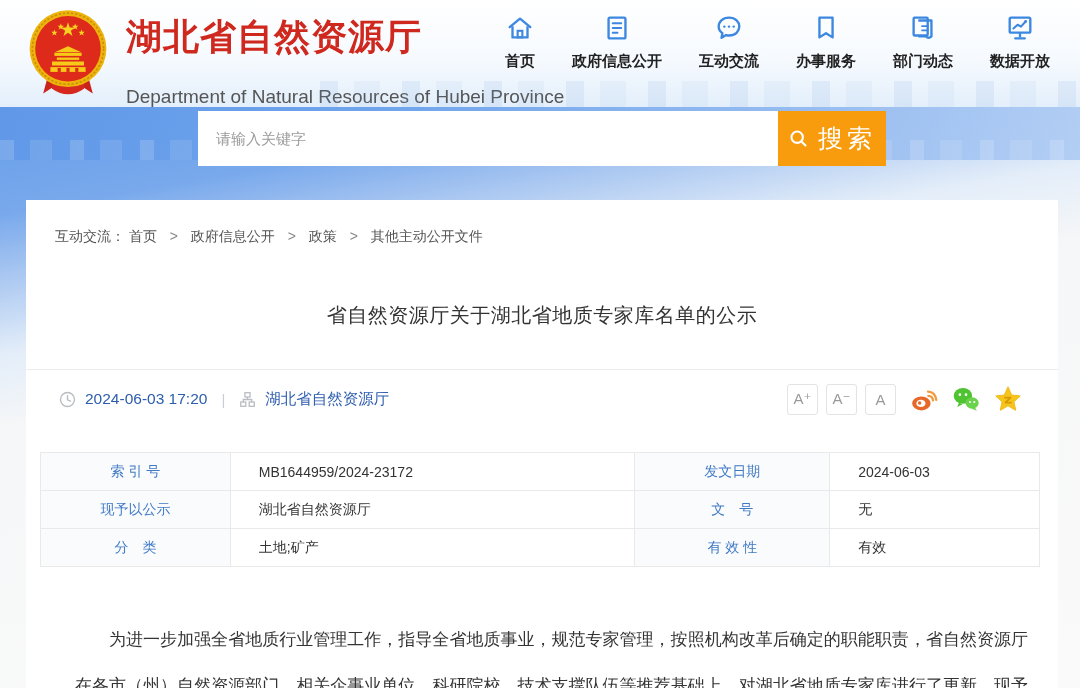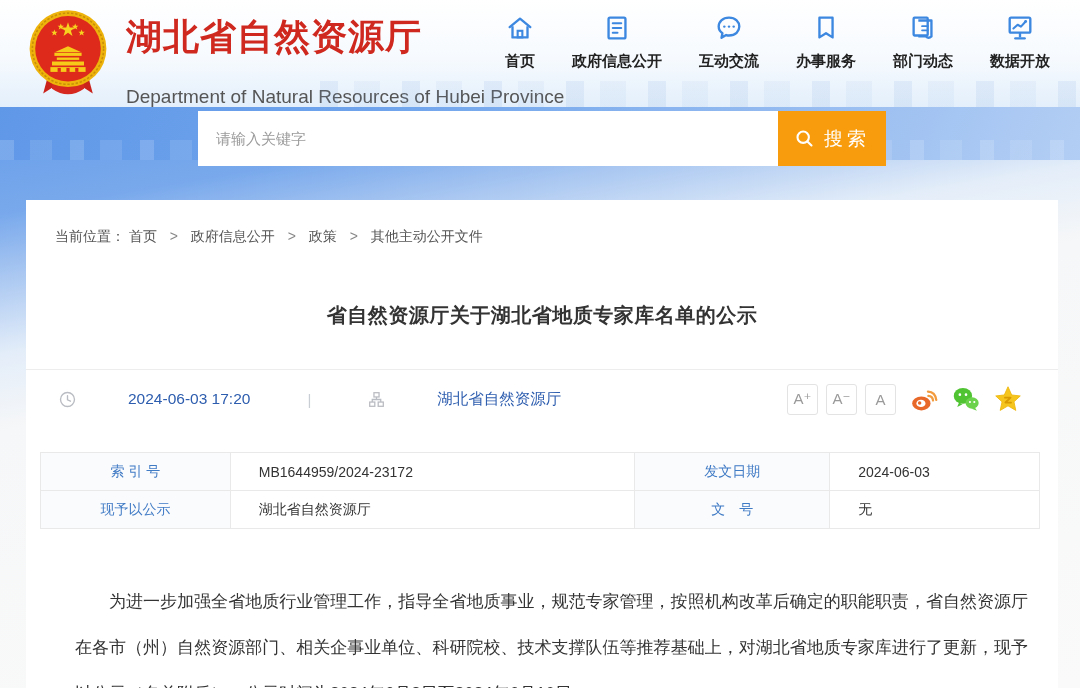--- a/index.html
+++ b/index.html
@@ -26,38 +26,38 @@
 
   
   .search-band { position:absolute; top:95px; left:0; right:0; height:65px;
     background:linear-gradient(115deg,#6098e8 0%,#6fa4ec 35%,#93baf0 70%,#b3cef4 100%); z-index:2; }
   .search-band::after { content:""; position:absolute; left:0; right:0; bottom:0; height:20px; opacity:.35;
     background:repeating-linear-gradient(90deg, rgba(255,255,255,.45) 0 14px, transparent 14px 30px, rgba(255,255,255,.3) 30px 52px, transparent 52px 70px); }
   .search-box { position:absolute; left:198px; top:16px; width:688px; height:55px; display:flex; z-index:3; }
   .search-input { flex:1; border:none; outline:none; background:#fff; font-size:15px; padding:0 18px; color:#333;
     font-family:"Liberation Sans","DejaVu Sans",sans-serif; }
   .search-input::placeholder { color:#9b9b9b; }
-  .search-btn { width:108px; border:none; background:#f89c0e; color:#fff; font-size:19px; display:flex;
+  .search-btn { width:108px; border:none; background:#f89c0e; color:#fff; font-size:25px; display:flex;
     align-items:center; justify-content:center; gap:9px; cursor:pointer; letter-spacing:4px;
     font-family:"Liberation Sans","DejaVu Sans",sans-serif; }
   .search-btn svg { width:21px; height:21px; }
 
   
   .card { position:absolute; left:26px; top:200px; width:1032px; height:488px; background:#ffffff; z-index:3; }
 
   .breadcrumb { margin:28px 0 0 29px; font-size:14px; color:#555; }
   .breadcrumb .crumb { color:#555; cursor:pointer; }
   .breadcrumb .sep { color:#888; margin:0 9px; }
 
-  .article-title { margin-top:56px; text-align:center; font-size:20px; font-weight:bold; color:#333; letter-spacing:.5px; }
+  .article-title { margin-top:56px; text-align:center; font-size:20px; font-weight:normal; color:#333; letter-spacing:.5px; }
 
   .divider { margin-top:40px; border-top:1px solid #ededed; }
 
   .meta-row { height:58px; display:flex; align-items:center; justify-content:space-between; padding:0 36px 0 33px; }
-  .meta-left { display:flex; align-items:center; font-size:15.5px;gap:43px; }
+  .meta-left { display:flex; align-items:center; font-size:15.5px; }
   .meta-left .micon { width:17px; height:17px; margin-right:9px; }
   .meta-time, .meta-source { color:#2d5dae; }
   .meta-pipe { color:#c9cdd4; margin:0 14px; font-size:15px; }
   .meta-right { display:flex; align-items:center; }
   .fs-btn { width:31px; height:31px; border:1px solid #e3e3e3; border-radius:3px; background:#fff; color:#9a9a9a;
     font-size:15px; margin-left:8px; cursor:pointer; font-family:"Liberation Sans","DejaVu Sans",sans-serif; }
   .share-icon { width:28px; height:28px; margin-left:14px; cursor:pointer; }
 
   .info-table { margin:24px 18px 0 14px; width:calc(100% - 32px); border-collapse:collapse; table-layout:fixed; font-size:14px; }
   .info-table td { border:1px solid #e9e9e9; height:38px; }
@@ -169,21 +169,21 @@
         <line x1="15.3" y1="15.3" x2="20" y2="20" stroke="#ffffff" stroke-width="2.4" stroke-linecap="round"></line>
       </svg>
       <span>搜索</span>
     </button>
   </div>
 </div>
 
 <div class="card">
 
   <div class="breadcrumb">
-    <span>当前位置：</span>
+    <span>互动交流：</span>
     <span class="crumb">首页</span>
     <span class="sep">&gt;</span>
     <span class="crumb">政府信息公开</span>
     <span class="sep">&gt;</span>
     <span class="crumb">政策</span>
     <span class="sep">&gt;</span>
     <span class="crumb">其他主动公开文件</span>
   </div>
 
   <h1 class="article-title">省自然资源厅关于湖北省地质专家库名单的公示</h1>
@@ -247,20 +247,26 @@
         <td class="tv">MB1644959/2024-23172</td>
         <td class="tl">发文日期</td>
         <td class="tv">2024-06-03</td>
       </tr>
       <tr>
         <td class="tl">现予以公示</td>
         <td class="tv">湖北省自然资源厅</td>
         <td class="tl">文　号</td>
         <td class="tv">无</td>
       </tr>
+      <tr>
+        <td class="tl">分　类</td>
+        <td class="tv">土地;矿产</td>
+        <td class="tl">有 效 性</td>
+        <td class="tv">有效</td>
+      </tr>
     </tbody>
   </table>
 
   <div class="article-body">
     <p>为进一步加强全省地质行业管理工作，指导全省地质事业，规范专家管理，按照机构改革后确定的职能职责，省自然资源厅在各市（州）自然资源部门、相关企事业单位、科研院校、技术支撑队伍等推荐基础上，对湖北省地质专家库进行了更新，现予以公示（名单附后），公示时间为2024年6月3日至2024年6月10日。</p>
   </div>
 
 </div>
 
 </body></html>

